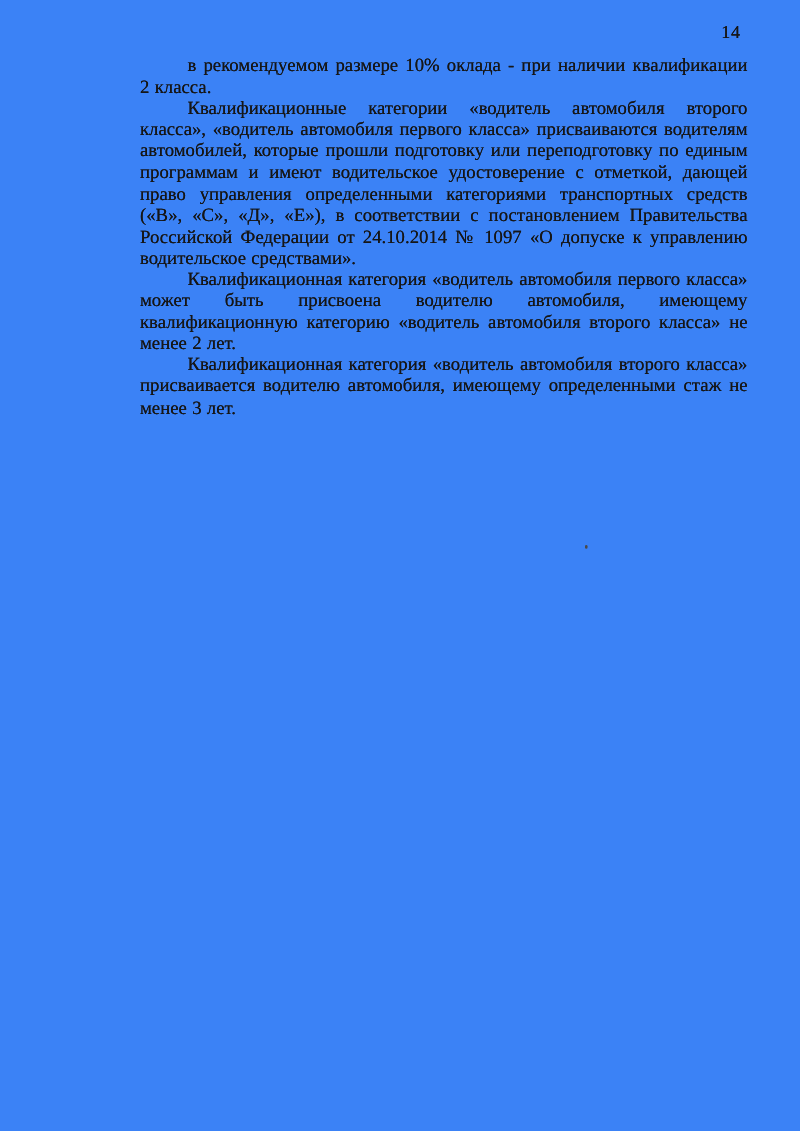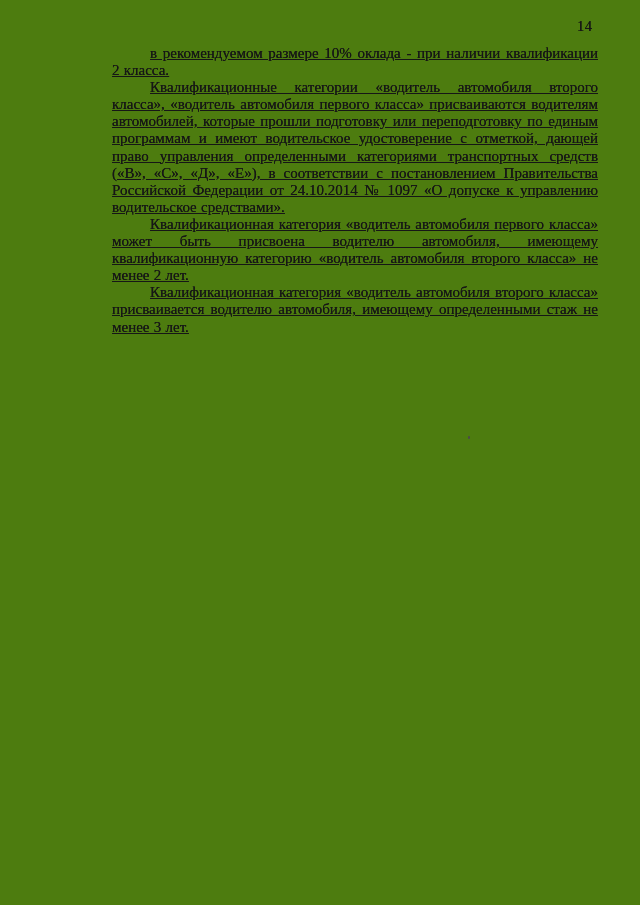--- a/index.html
+++ b/index.html
@@ -4,21 +4,21 @@
 <style>
   html, body {
     margin: 0;
     padding: 0;
     background: #ffffff;
   }
   .sheet {
     position: relative;
     width: 640px;
     height: 905px;
-    background: #4d7c0f;
+    background: #3b82f6;
     overflow: hidden;
     font-family: "Liberation Serif", "DejaVu Serif", serif;
     color: #161616;
   }
   .page-number {
     position: absolute;
     top: 18px;
     left: 577px;
     font-size: 14.5px;
     letter-spacing: 0.5px;
@@ -32,21 +32,20 @@
     width: 486px;
     font-size: 15px;
     line-height: 17.1px;
     text-shadow: 0 0 0.35px currentColor; 
   }
   .paragraph { margin: 0; padding: 0; }
   .line {
     text-align: justify;
     text-align-last: justify;
     word-spacing: 0.5px;
-    text-decoration: underline;
   }
   .line.first {
     text-indent: 38px;
   }
   .line.last {
     text-align: center;
     text-align-last: left;
   }
   .speck {
     position: absolute;

